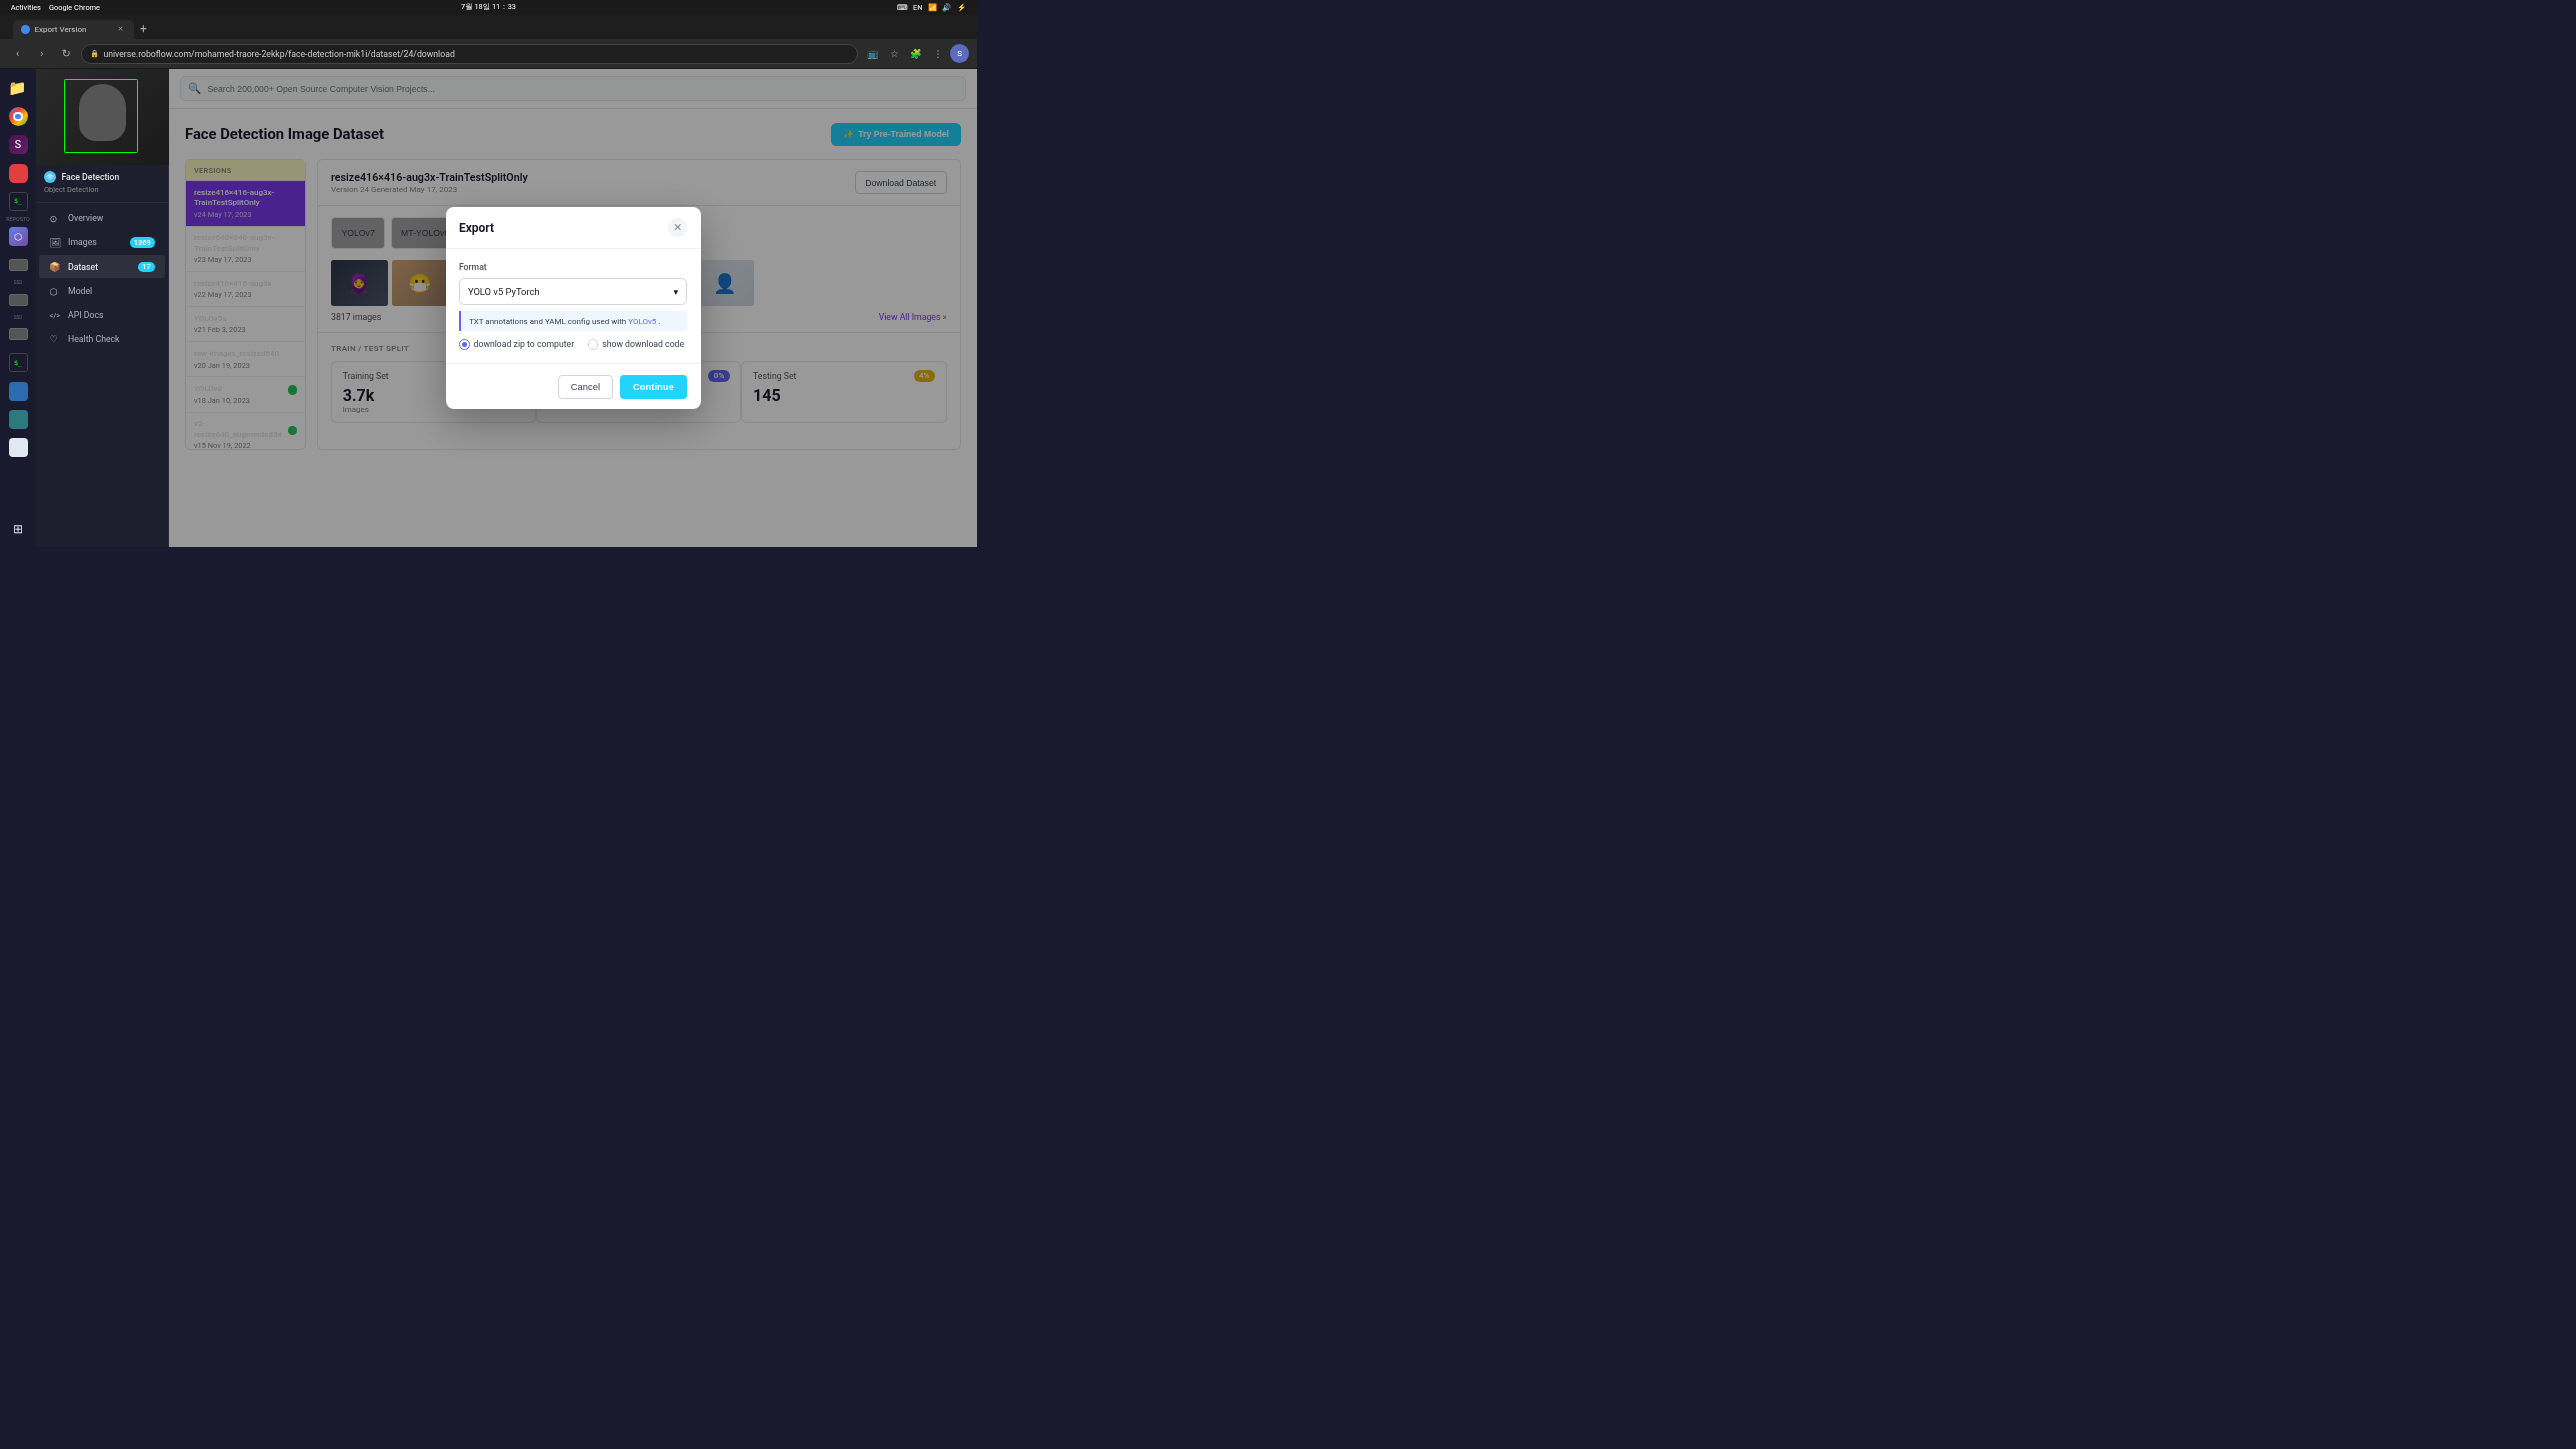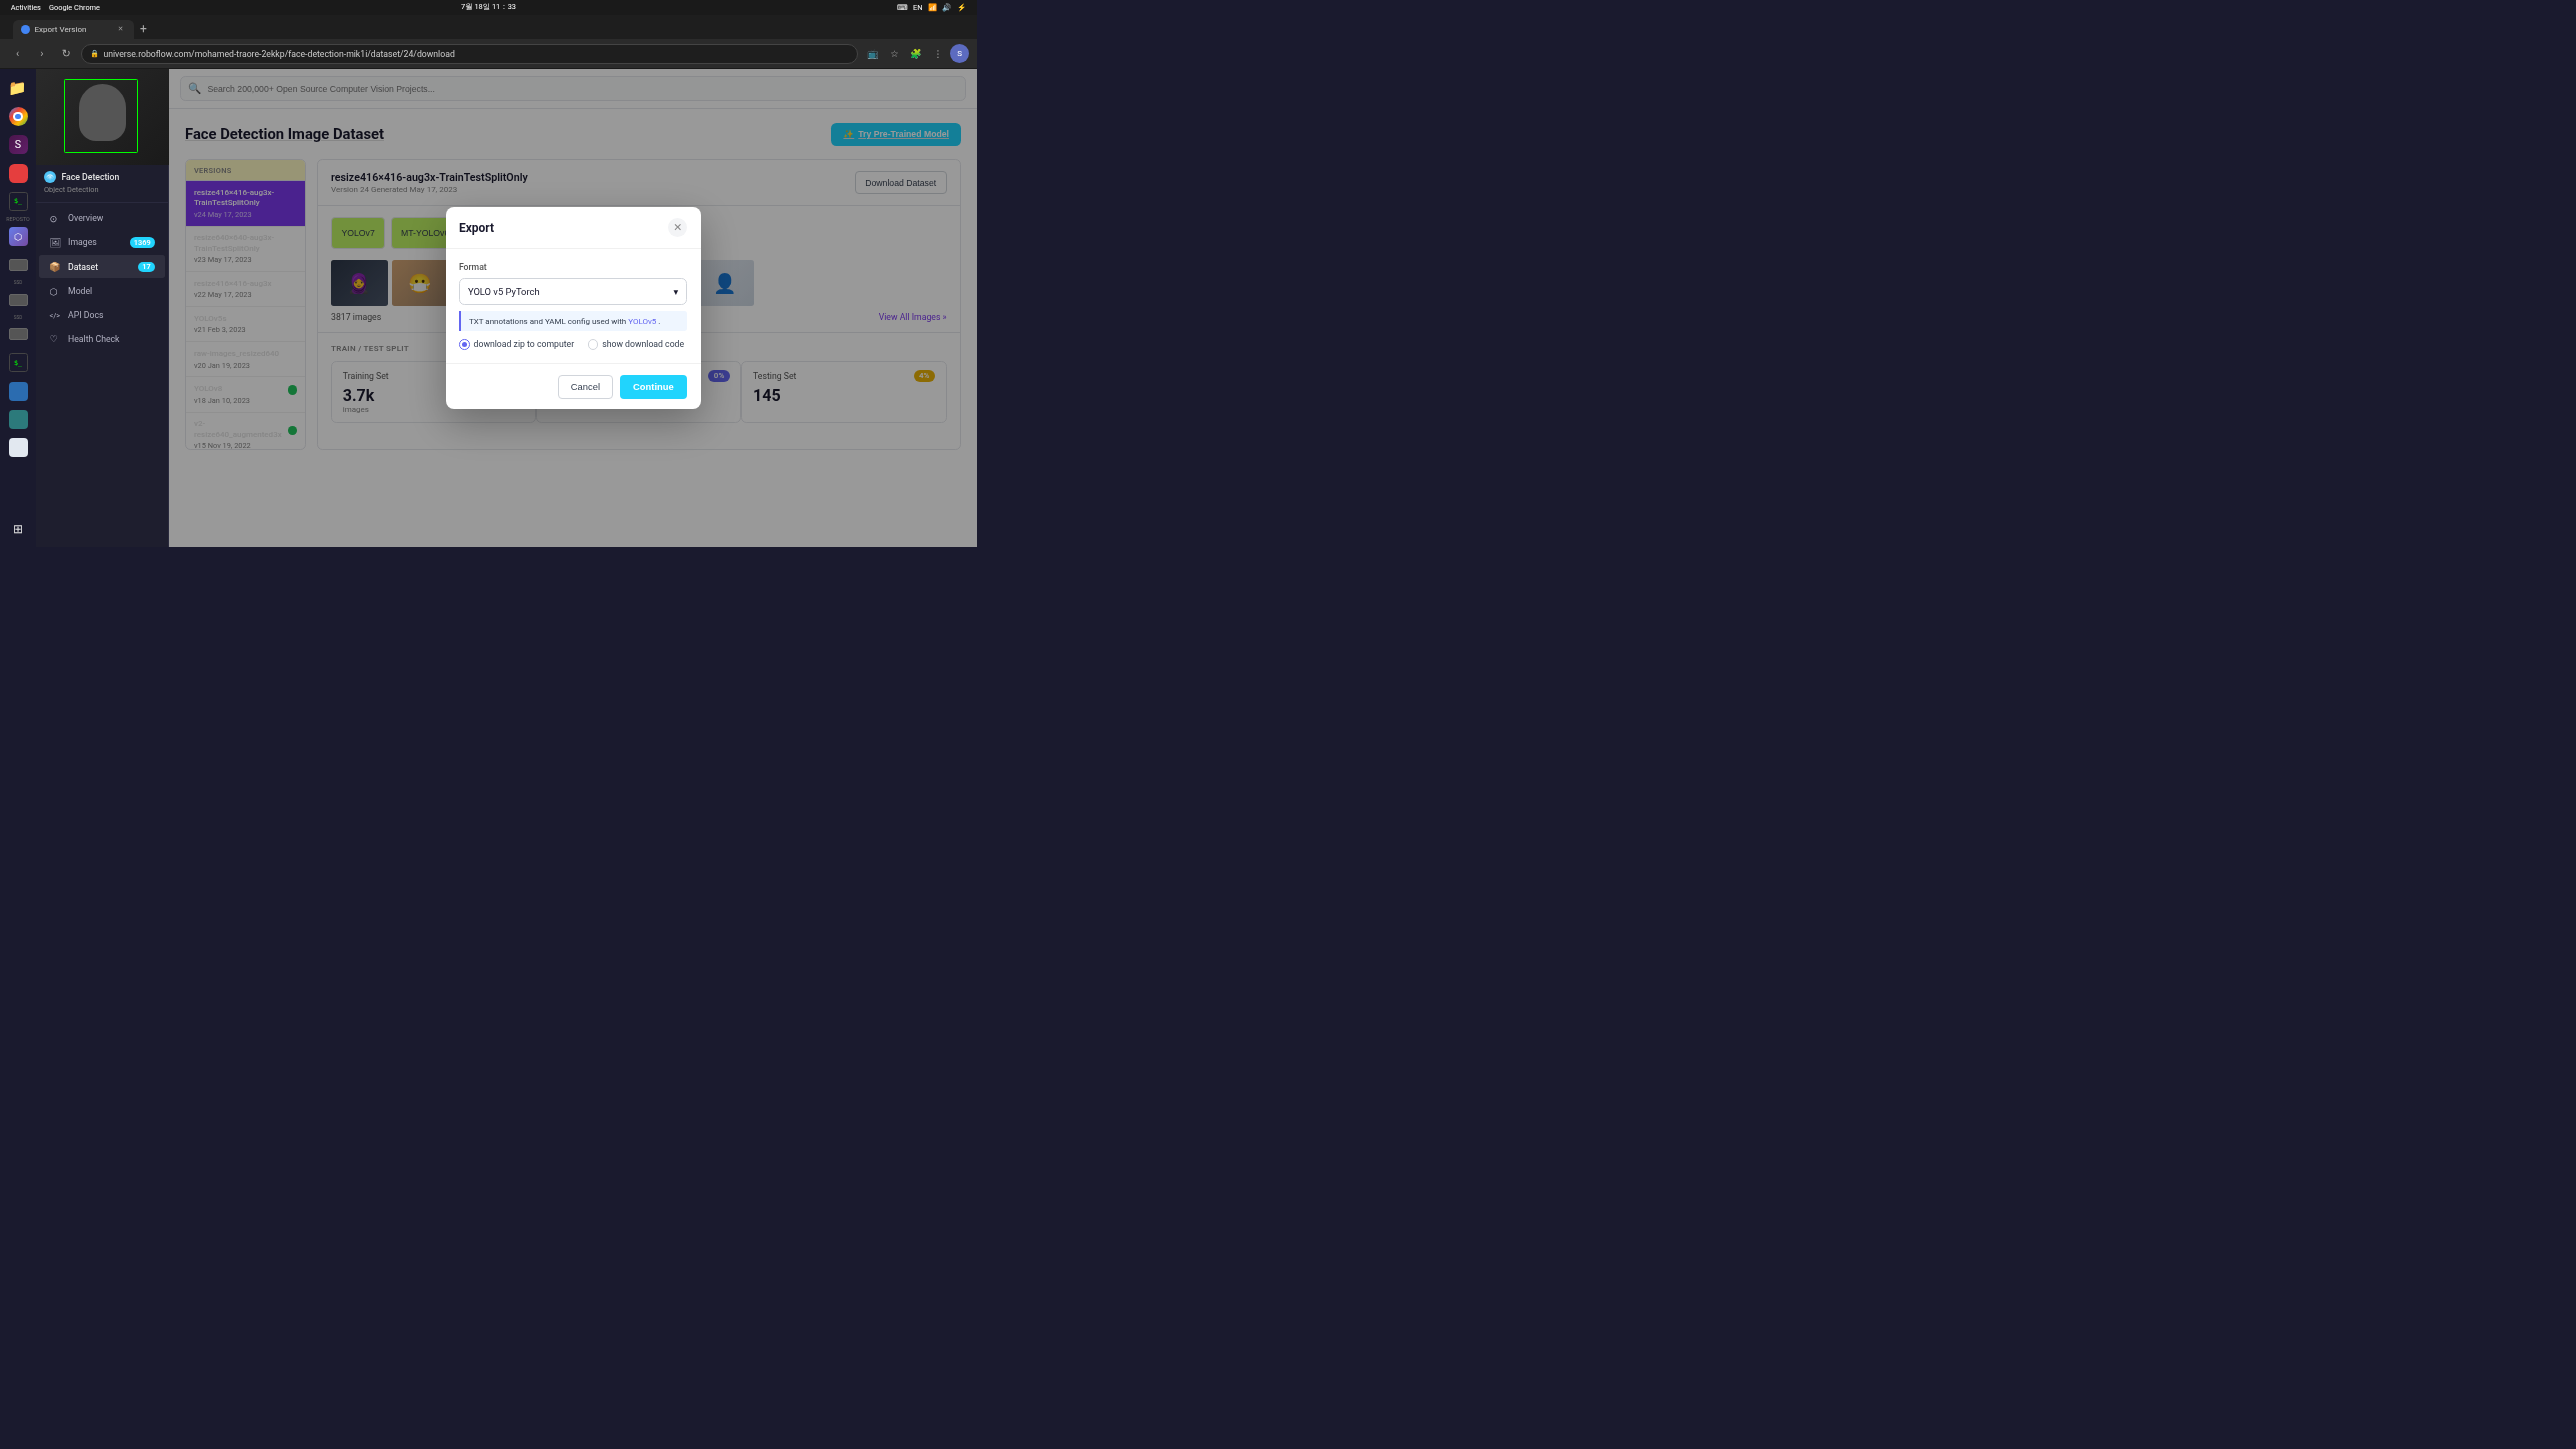--- a/index.html
+++ b/index.html
@@ -308,21 +308,20 @@
     
     .page-content {
       padding: 13.4px 16px;
       flex: 1;
     }
     .page-header {
       display: flex;
       align-items: center;
       justify-content: space-between;
       margin-bottom: 13.4px;
-      text-decoration: underline;
     }
     .page-title {
       font-size: 14.8px;
       font-weight: 700;
       color: #1a1a2e;
     }
     .try-model-btn {
       background: #21d4fd;
       color: #fff;
       border: none;
@@ -415,21 +414,21 @@
       flex-wrap: wrap;
       gap: 5.4px;
     }
     .format-btn {
       border: 0.7px solid #e5e7eb;
       border-radius: 4px;
       padding: 5.4px 9.4px;
       font-size: 8.7px;
       color: #374151;
       cursor: pointer;
-      background: #bef264;
+      background: #a3a3a3;
     }
 
     
     .image-gallery {
       padding: 0 13.4px 10.7px;
     }
     .gallery-grid {
       display: flex;
       gap: 4px;
     }

